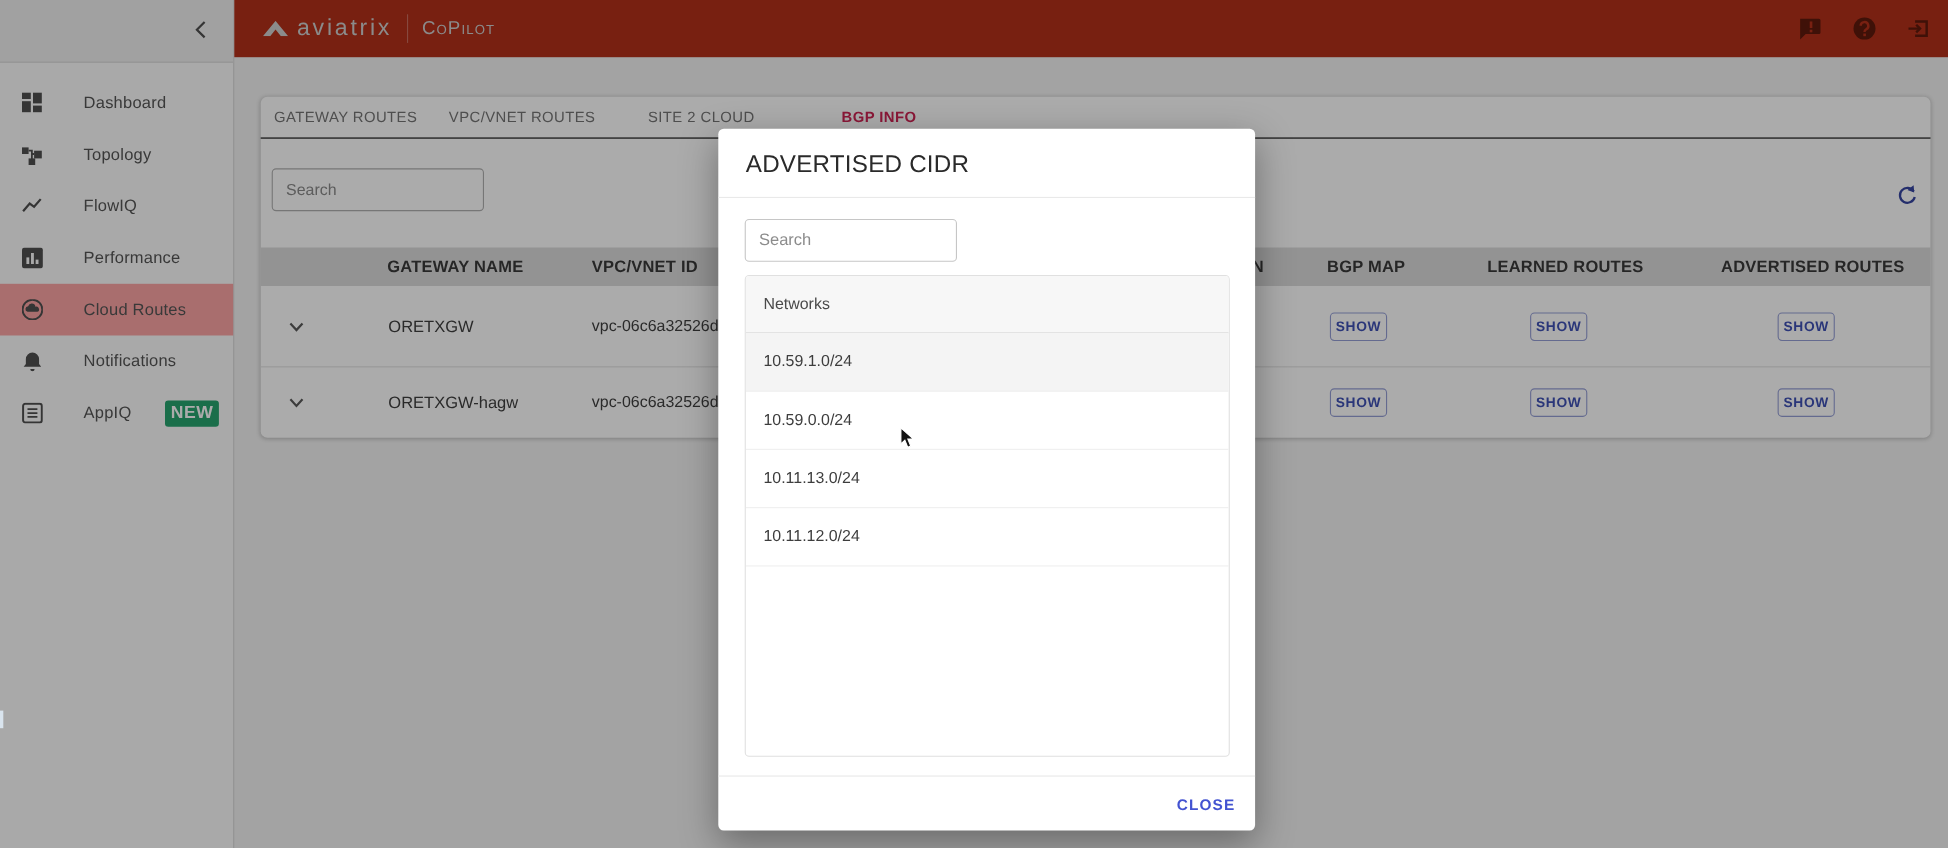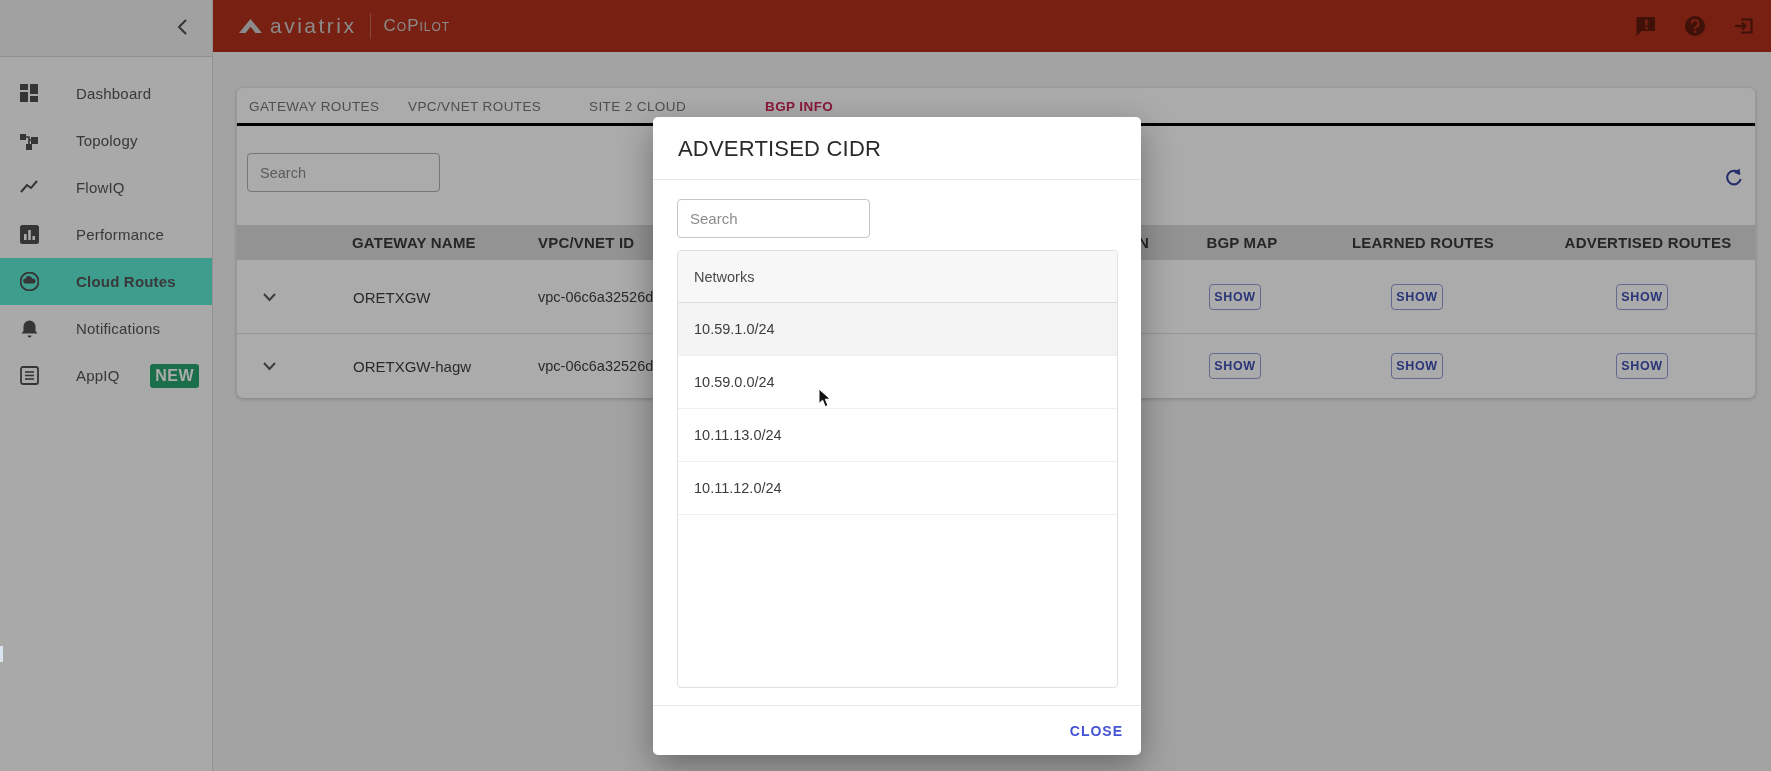--- a/index.html
+++ b/index.html
@@ -7,41 +7,41 @@
   body { font-family:"Liberation Sans", sans-serif; background:#F3F3F3; overflow:hidden; }
   .screen { position:relative; width:1771px; height:771px; background:#F3F3F3; overflow:hidden; }
 
   
   .sidebar { position:absolute; left:0; top:0; width:213px; height:771px;
              background:#FCFCFC; border-right:1px solid #D8D8D8; z-index:1; }
   .sidebar-header { height:57px; background:#F1F1F1; border-bottom:1px solid #DADADA; position:relative; }
   .collapse-btn { position:absolute; right:22px; top:18px; width:14px; height:18px; cursor:pointer; }
   .nav { padding-top:13px; }
   .nav-item { height:47px; display:flex; align-items:center; padding-left:20px; cursor:pointer; }
-  .nav-item.selected { background:#5eead4;font-weight:bold; }
+  .nav-item.selected { background:#fca5a5; }
   .nav-icon { width:19px; height:19px; margin-right:37px; flex:none; }
   .nav-label { font-size:15px; color:#555555; letter-spacing:0.2px; }
   .badge-new { margin-left:auto; margin-right:13px; background:#27A46F; color:#FFFFFF;
                font-size:16px; font-weight:bold; letter-spacing:0.5px; padding:3px 5px; border-radius:3px; }
 
   
   .topbar { position:absolute; left:213px; top:0; width:1558px; height:52px; background:#B3301A;
             display:flex; align-items:center; z-index:1; }
   .brand-wrap { display:flex; align-items:center; margin-left:26px; }
   .brand-mark { width:23px; height:14px; margin-right:8px; }
   .brand-name { font-size:21px; color:#CFCFCF; letter-spacing:2.5px; }
   .brand-divider { width:1px; height:26px; background:rgba(255,255,255,0.30); margin:0 13px; }
   .brand-product { font-size:17px; color:#CFCFCF; font-variant:small-caps; letter-spacing:1px; }
   .topbar-icons { margin-left:auto; margin-right:16px; display:flex; align-items:center; gap:27px; }
   .topbar-icons svg { display:block; cursor:pointer; }
 
   
   .card { position:absolute; left:237px; top:88px; width:1518px; height:310px; background:#FFFFFF;
           border-radius:6px; box-shadow:0 1px 4px rgba(0,0,0,0.22); z-index:1; }
-  .tabbar { position:relative; height:38px; border-bottom:3px solid #000000;text-align:right; }
+  .tabbar { position:relative; height:38px; border-bottom:1px solid #000000;text-align:right; }
   .tab { position:absolute; top:0; height:38px; line-height:38px; font-size:13.5px; letter-spacing:0.4px;
          color:#757575; cursor:pointer; white-space:nowrap; }
   .tab.active { color:#CE2454; font-weight:bold; }
   .tab-1 { left:12px; } .tab-2 { left:171px; } .tab-3 { left:352px; } .tab-4 { left:528px; }
 
   .card-search { position:absolute; left:10px; top:65px; width:193px; height:39px; border:1px solid #B0B0B0;
                  border-radius:4px; padding:0 12px; font-size:14.5px; color:#444; background:#FFFFFF;
                  font-family:"Liberation Sans", sans-serif; outline:none; }
   .card-search::placeholder { color:#8A8A8A; }
   .refresh-btn { position:absolute; left:1487px; top:79px; width:22px; height:22px; cursor:pointer; }

